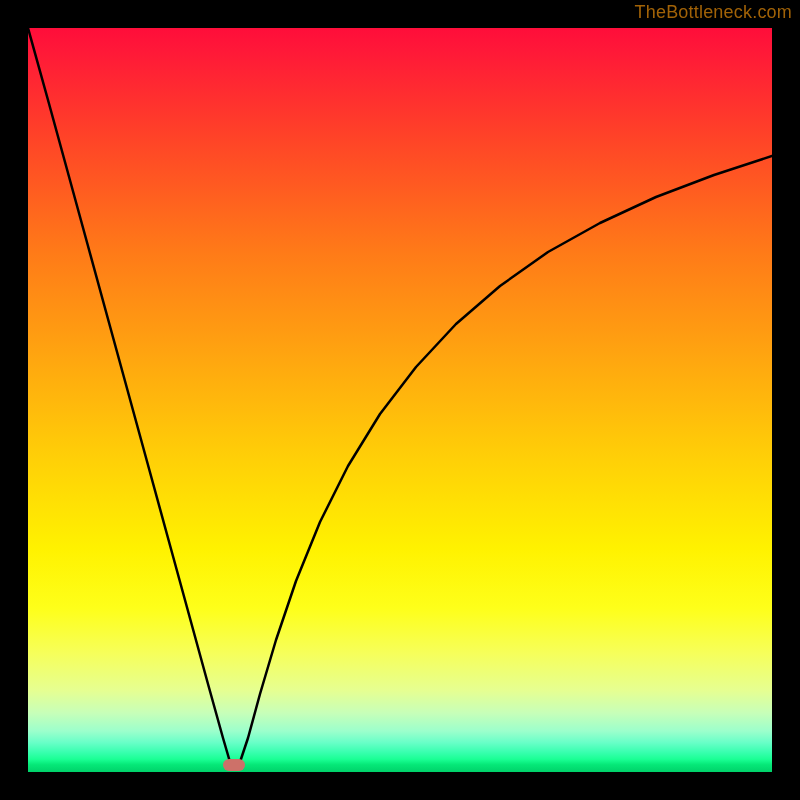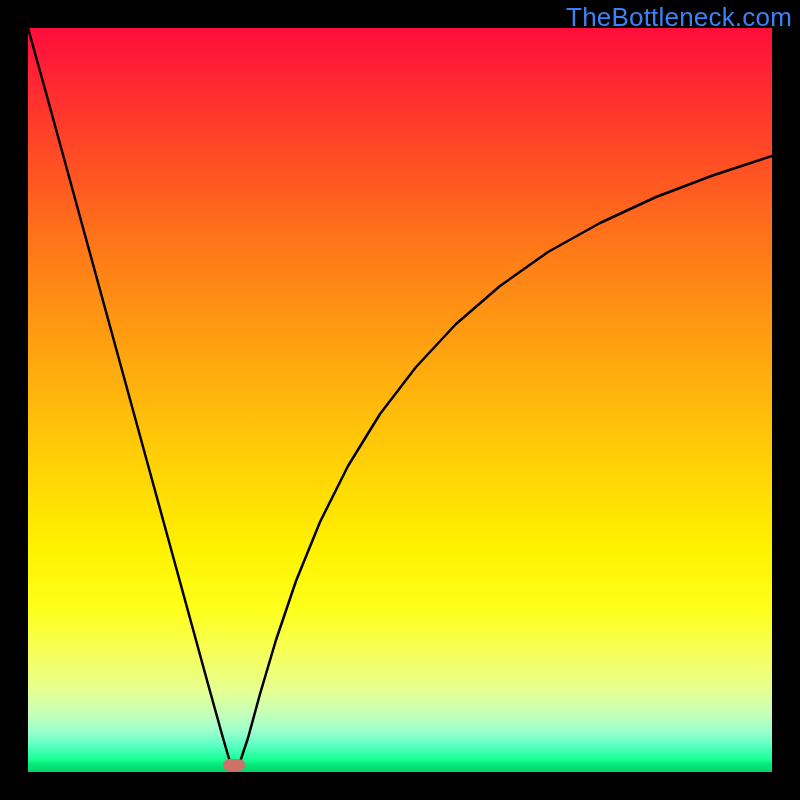--- a/index.html
+++ b/index.html
@@ -7,22 +7,22 @@
     width: 800px;
     height: 800px;
     background: #000;
     position: relative;
     font-family: Arial, sans-serif;
   }
   .watermark {
     position: absolute;
     top: 2px;
     right: 8px;
-    color: #3b82f6;
-    font-size: 26px;
+    color: #a16207;
+    font-size: 18px;
     font-weight: 500;
     z-index: 10;
     letter-spacing: 0.2px;
   }
   .chart-area {
     position: absolute;
     left: 28px;
     top: 28px;
     width: 744px;
     height: 744px;

